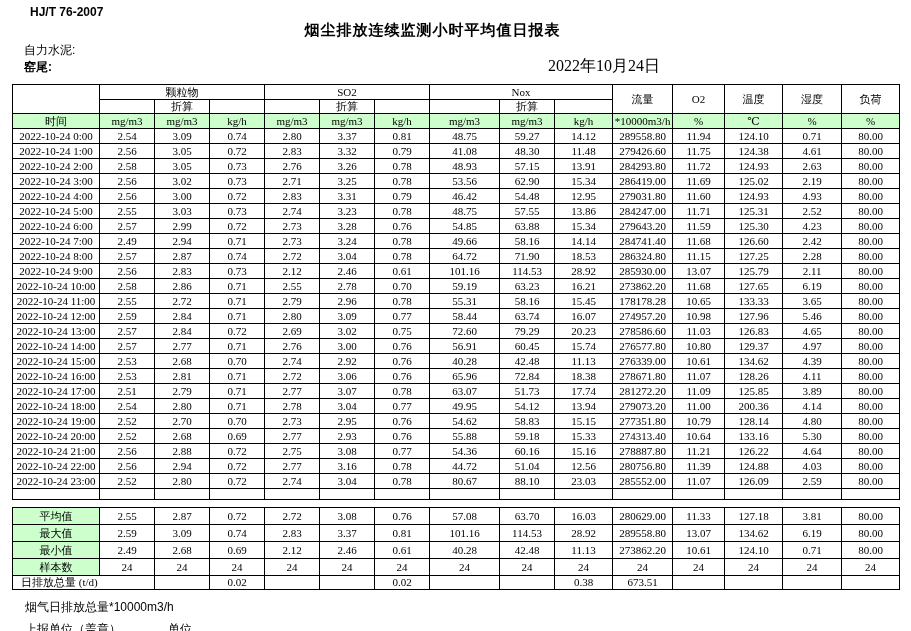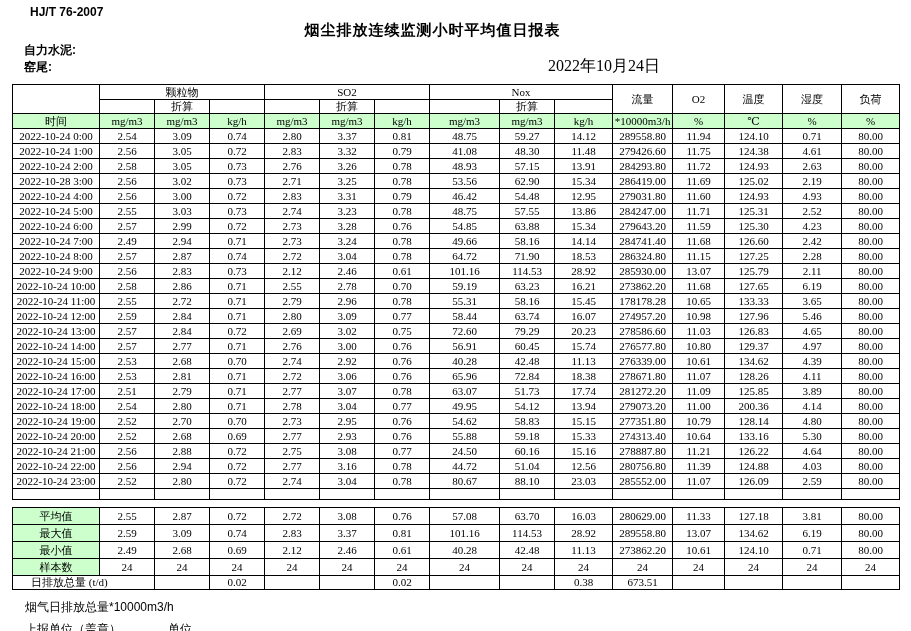--- a/index.html
+++ b/index.html
@@ -4,37 +4,37 @@
 <style>
   html,body{margin:0;padding:0;background:#ffffff;}
   body{width:911px;height:631px;overflow:hidden;
        font-family:"Liberation Serif","DejaVu Serif",serif;color:#000;}
   .doc-header{position:relative;height:84px;width:865px;}
   .std-code{position:absolute;left:30px;top:5px;font-size:12px;font-weight:bold;
             font-family:"Liberation Sans","DejaVu Sans",sans-serif;}
   .doc-title{position:absolute;left:0;top:21px;width:100%;text-align:center;
              font-size:15px;font-weight:bold;letter-spacing:1px;
              font-family:Liberation Serif, serif;}
-  .company{position:absolute;left:24px;top:42px;font-size:12px;font-weight:bold;
+  .company{position:absolute;left:24px;top:42px;font-size:12px;font-weight:normal;
            font-family:"Liberation Sans","DejaVu Sans",sans-serif;}
   .kiln{position:absolute;left:24px;top:59px;font-size:12px;font-weight:bold;
         font-family:"Liberation Sans","DejaVu Sans",sans-serif;}
   .report-date{position:absolute;left:548px;top:56px;font-size:16px;}
   table{border-collapse:collapse;table-layout:fixed;width:887px;margin-left:12px;}
   td{border:1px solid #000;font-size:11px;text-align:center;padding:0;
      height:14px;line-height:13px;overflow:hidden;white-space:nowrap;}
   thead td{font-size:11px;}
   .green{background:#ccffcc;}
   tr.row-a td{height:14px;}
   tr.row-b td{height:12px;margin-top:41px;}
   tr.unit-row td{height:14px;}
   tr.empty-row td{height:10px;}
   #summary-table td{height:16px;}
   #summary-table tr.daily-row td{height:13px;}
-  td.label-left{text-align:left;padding-left:18px;}
+  td.label-left{text-align:left;padding-left:8px;}
   .gap{height:7px;}
   .footer{margin-left:25px;margin-top:9px;font-size:12px;
           font-family:"Liberation Sans","DejaVu Sans",sans-serif;}
   .footer-line2{margin-top:5px;display:flex;}
   .footer-unit{margin-left:47px;}
 </style>
 </head>
 <body>
 
 <div class="doc-header">
@@ -150,21 +150,21 @@
         <td>48.93</td>
         <td>57.15</td>
         <td>13.91</td>
         <td>284293.80</td>
         <td>11.72</td>
         <td>124.93</td>
         <td>2.63</td>
         <td>80.00</td>
       </tr>
       <tr>
-        <td>2022-10-28 3:00</td>
+        <td>2022-10-24 3:00</td>
         <td>2.56</td>
         <td>3.02</td>
         <td>0.73</td>
         <td>2.71</td>
         <td>3.25</td>
         <td>0.78</td>
         <td>53.56</td>
         <td>62.90</td>
         <td>15.34</td>
         <td>286419.00</td>
@@ -463,21 +463,21 @@
         <td>80.00</td>
       </tr>
       <tr>
         <td>2022-10-24 21:00</td>
         <td>2.56</td>
         <td>2.88</td>
         <td>0.72</td>
         <td>2.75</td>
         <td>3.08</td>
         <td>0.77</td>
-        <td>24.50</td>
+        <td>54.36</td>
         <td>60.16</td>
         <td>15.16</td>
         <td>278887.80</td>
         <td>11.21</td>
         <td>126.22</td>
         <td>4.64</td>
         <td>80.00</td>
       </tr>
       <tr>
         <td>2022-10-24 22:00</td>

